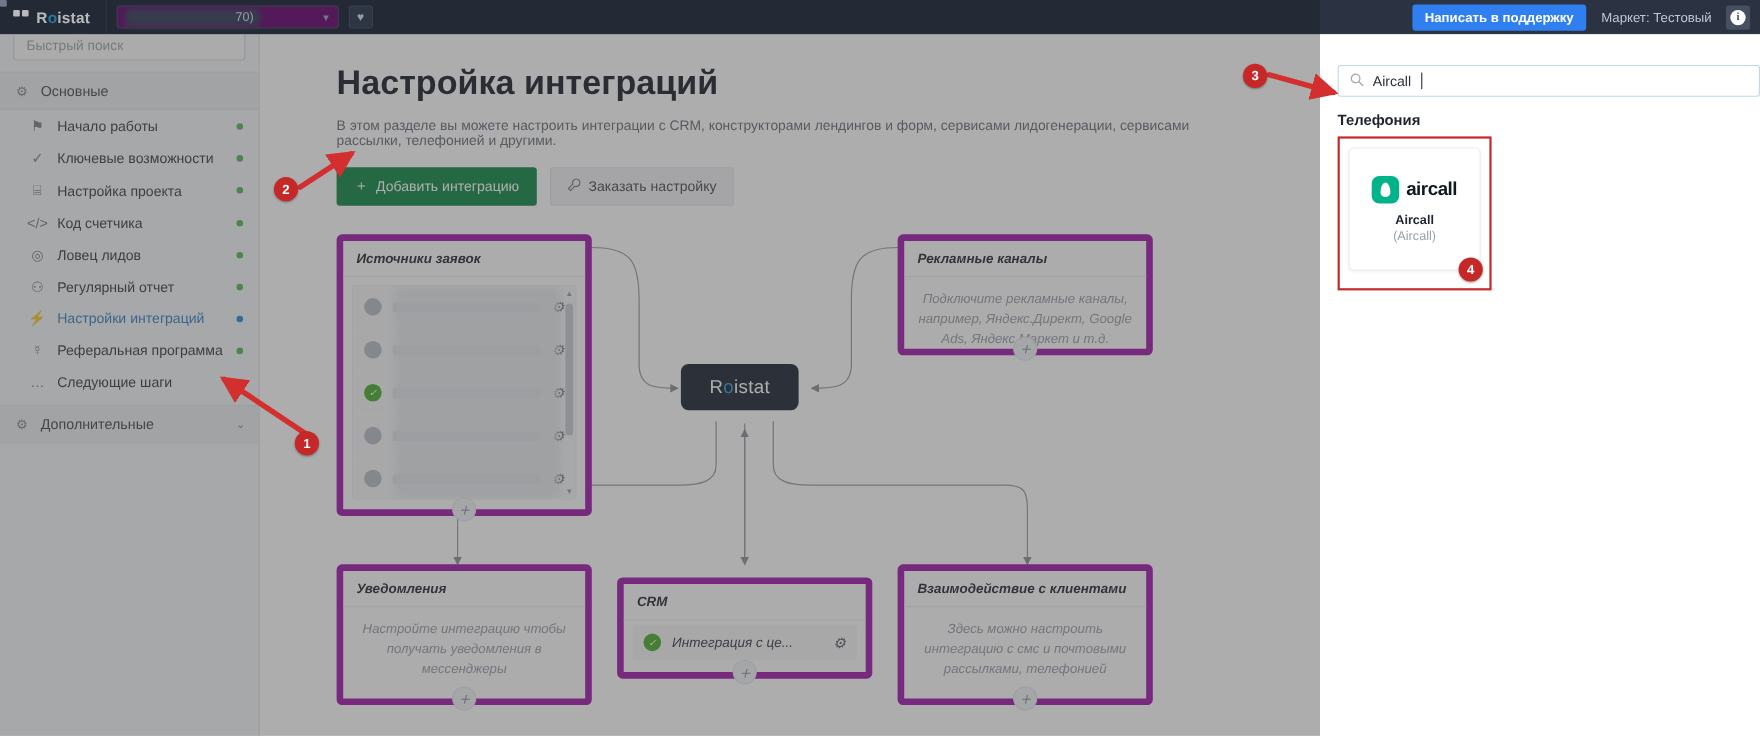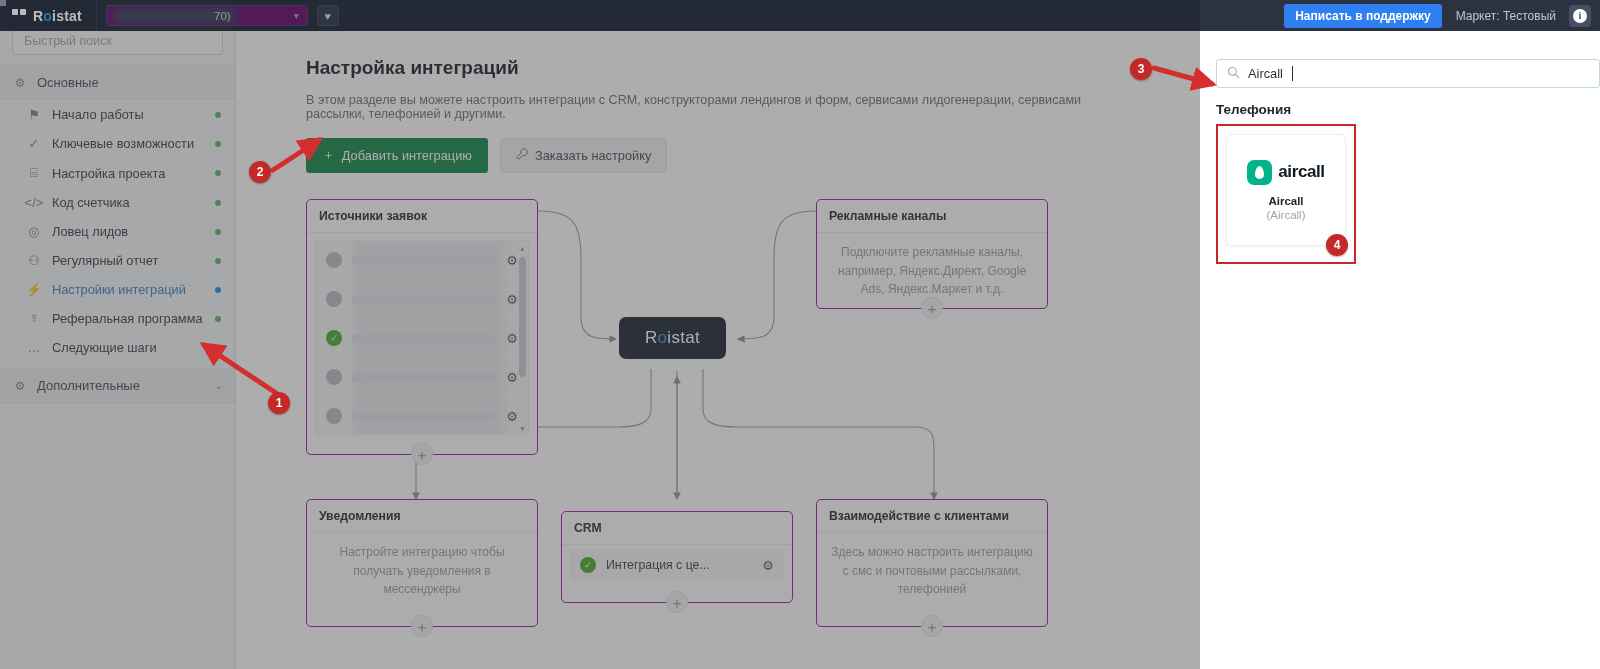--- a/index.html
+++ b/index.html
@@ -100,40 +100,41 @@
     background: #5cb85c;
   }
   .sb-dot.blue { background: #2f8fd8; }
   .chev-r { margin-left: auto; color: #8a9099; font-size: 10px; }
 
   
   .main {
     position: absolute; left: 236px; top: 31px; width: 964px; height: 638px;
     background: #ffffff; overflow: hidden;
   }
-  .page-title { font-size: 19px; font-weight: 700; color: #1f2430; padding: 26px 0 0 70px; }
+  .page-title { font-size: 31px; font-weight: 700; color: #1f2430; padding: 26px 0 0 70px; }
   .page-sub { font-size: 12.6px; color: #6c727c; padding: 14px 0 0 70px; width: 900px; }
   .actions { display: flex; gap: 12px; padding: 17px 0 0 70px; }
   .btn-primary {
     background: #16884b; color: #fff; font-size: 12.8px; border-radius: 3px;
     padding: 9px 16px; display: inline-flex; align-items: center; gap: 7px;
   }
   .btn-secondary {
     background: #f1f2f4; color: #4a4f58; font-size: 12.8px; border-radius: 3px;
     padding: 9px 15px; display: inline-flex; align-items: center; gap: 7px;
     border: 1px solid #e3e5e8;
   }
 
   
   .diagram { position: relative; margin: 26px 0 0 70px; width: 880px; height: 430px; }
   .dgm-svg { position: absolute; left: 0; top: 0; }
 
   .node {
-    position: absolute; background: #fdfdfd; border: 1px solid #a21caf;
+    position: absolute; background: #fdfdfd; border: 6px solid #a21caf;
     border-radius: 5px;
+    font-style: italic;
   }
   .node-head {
     font-size: 12.2px; font-weight: 700; color: #2b3039;
     padding: 9px 12px; border-bottom: 1px solid #ebedf0;
   }
   .node-hint {
     font-size: 12px; color: #9ba1ab; text-align: center; line-height: 1.55;
     padding: 10px 10px 14px;
   }
   .plus-btn {

